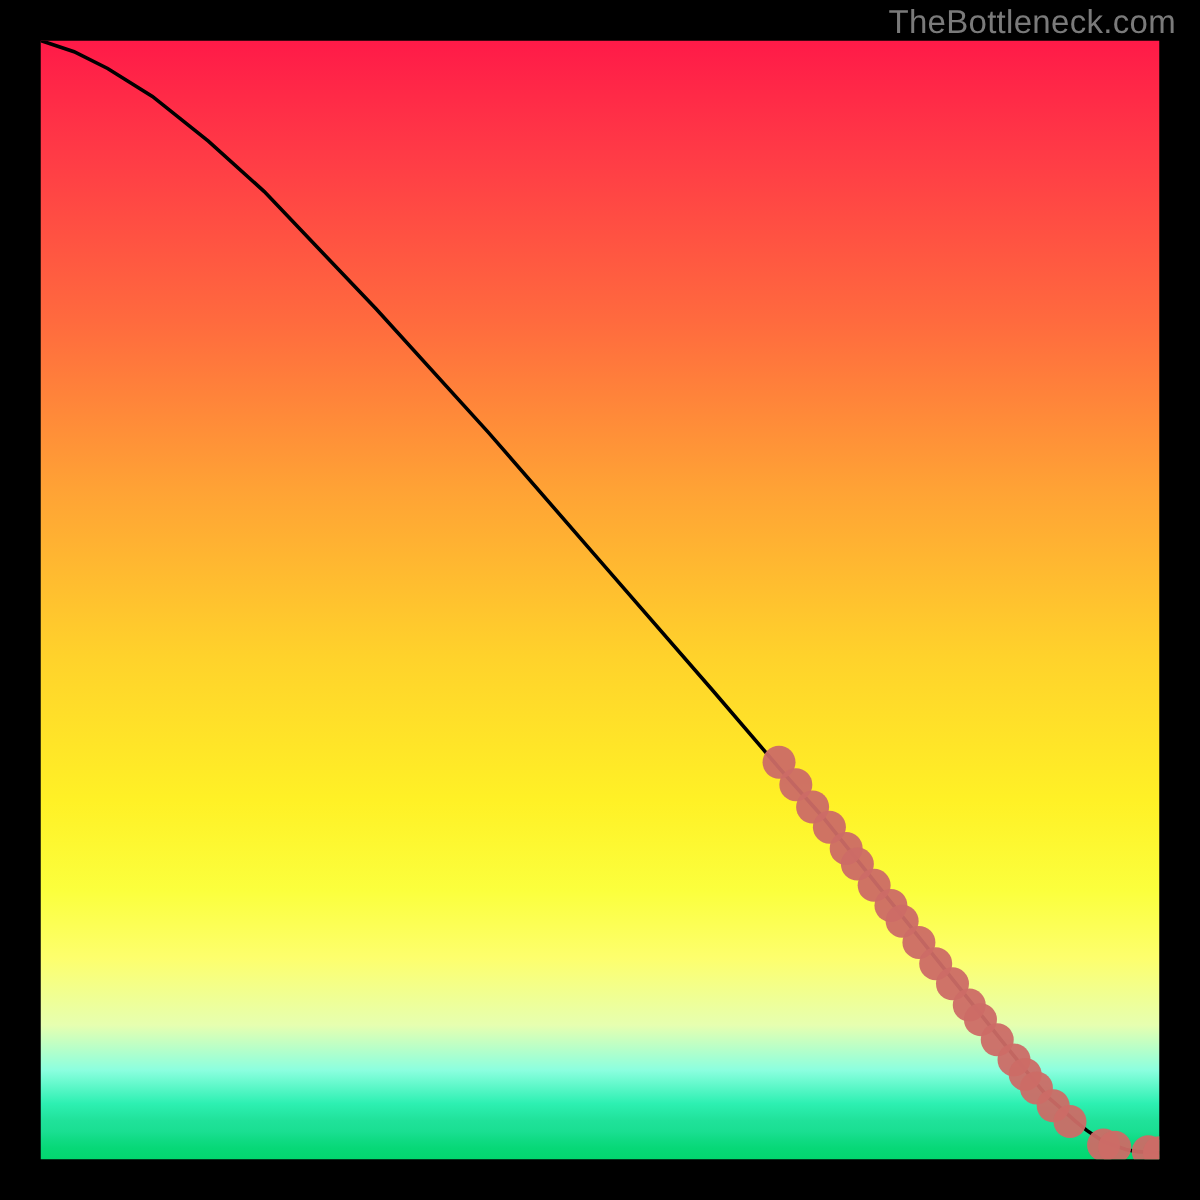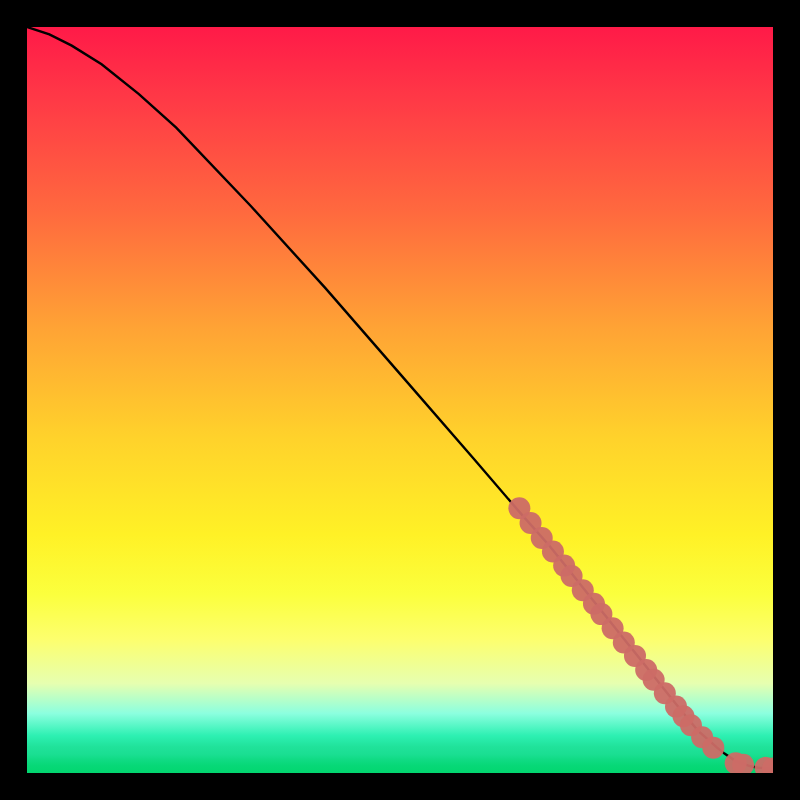--- a/index.html
+++ b/index.html
@@ -61,20 +61,21 @@
     font-size: 22px;
     font-weight: 400;
     letter-spacing: 0.2px;
     user-select: none;
   }
 </style>
 </head>
 <body>
 
 <div class="stage">
+  <div class="watermark">TheBottleneck.com</div>
 
   <div class="plot">
     <div class="grad"></div>
     <svg class="curve" viewBox="0 0 746 746" preserveAspectRatio="none">
       <path id="curve-path" fill="none" stroke="#000000" stroke-width="2.4" stroke-linecap="round" d="M0.00 0.00 L22.38 7.46 L44.76 18.65 L74.60 37.30 L111.90 67.14 L149.20 100.71 L223.80 179.04 L298.40 261.10 L373.00 346.89 L447.60 432.68 L492.36 484.90 L522.20 518.47 L537.12 537.12 L552.04 555.77 L566.96 574.42 L581.88 593.07 L596.80 611.72 L611.72 630.37 L626.64 649.02 L641.56 667.67 L656.48 686.32 L663.94 695.27 L671.40 704.22 L682.59 713.92 L690.05 720.64 L697.51 726.60 L708.70 734.06 L723.62 739.29 L731.08 740.78 L746.00 741.52"></path>
       <g id="markers">
           <circle cx="492.36" cy="481.17" r="11" fill="#cc6b66" fill-opacity="0.95"></circle>
           <circle cx="503.55" cy="496.09" r="11" fill="#cc6b66" fill-opacity="0.95"></circle>
           <circle cx="514.74" cy="511.01" r="11" fill="#cc6b66" fill-opacity="0.95"></circle>
           <circle cx="525.93" cy="524.44" r="11" fill="#cc6b66" fill-opacity="0.95"></circle>

